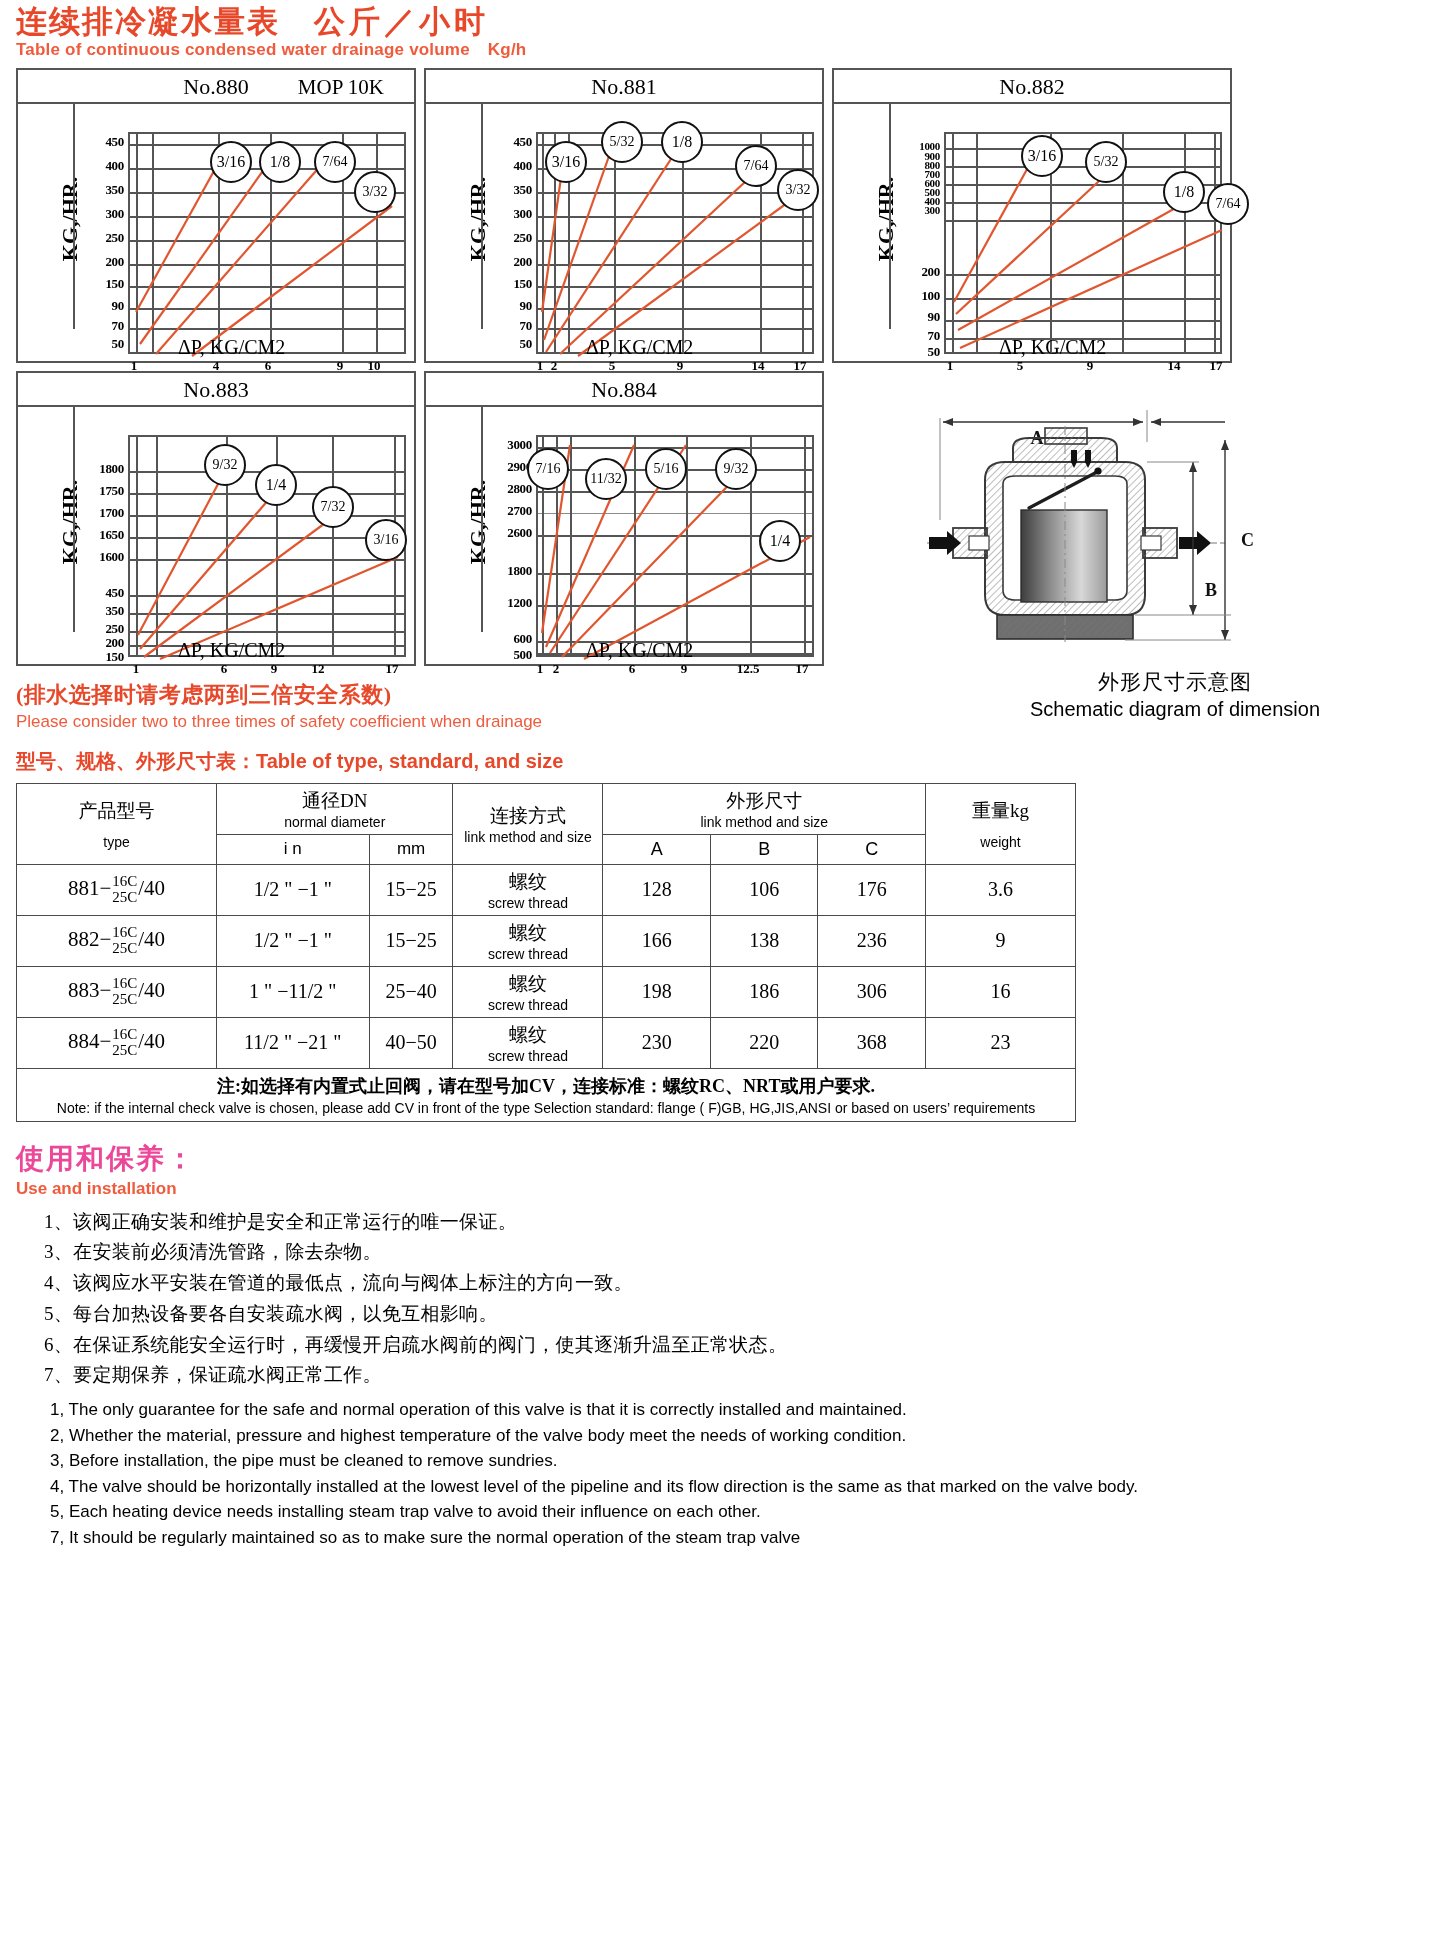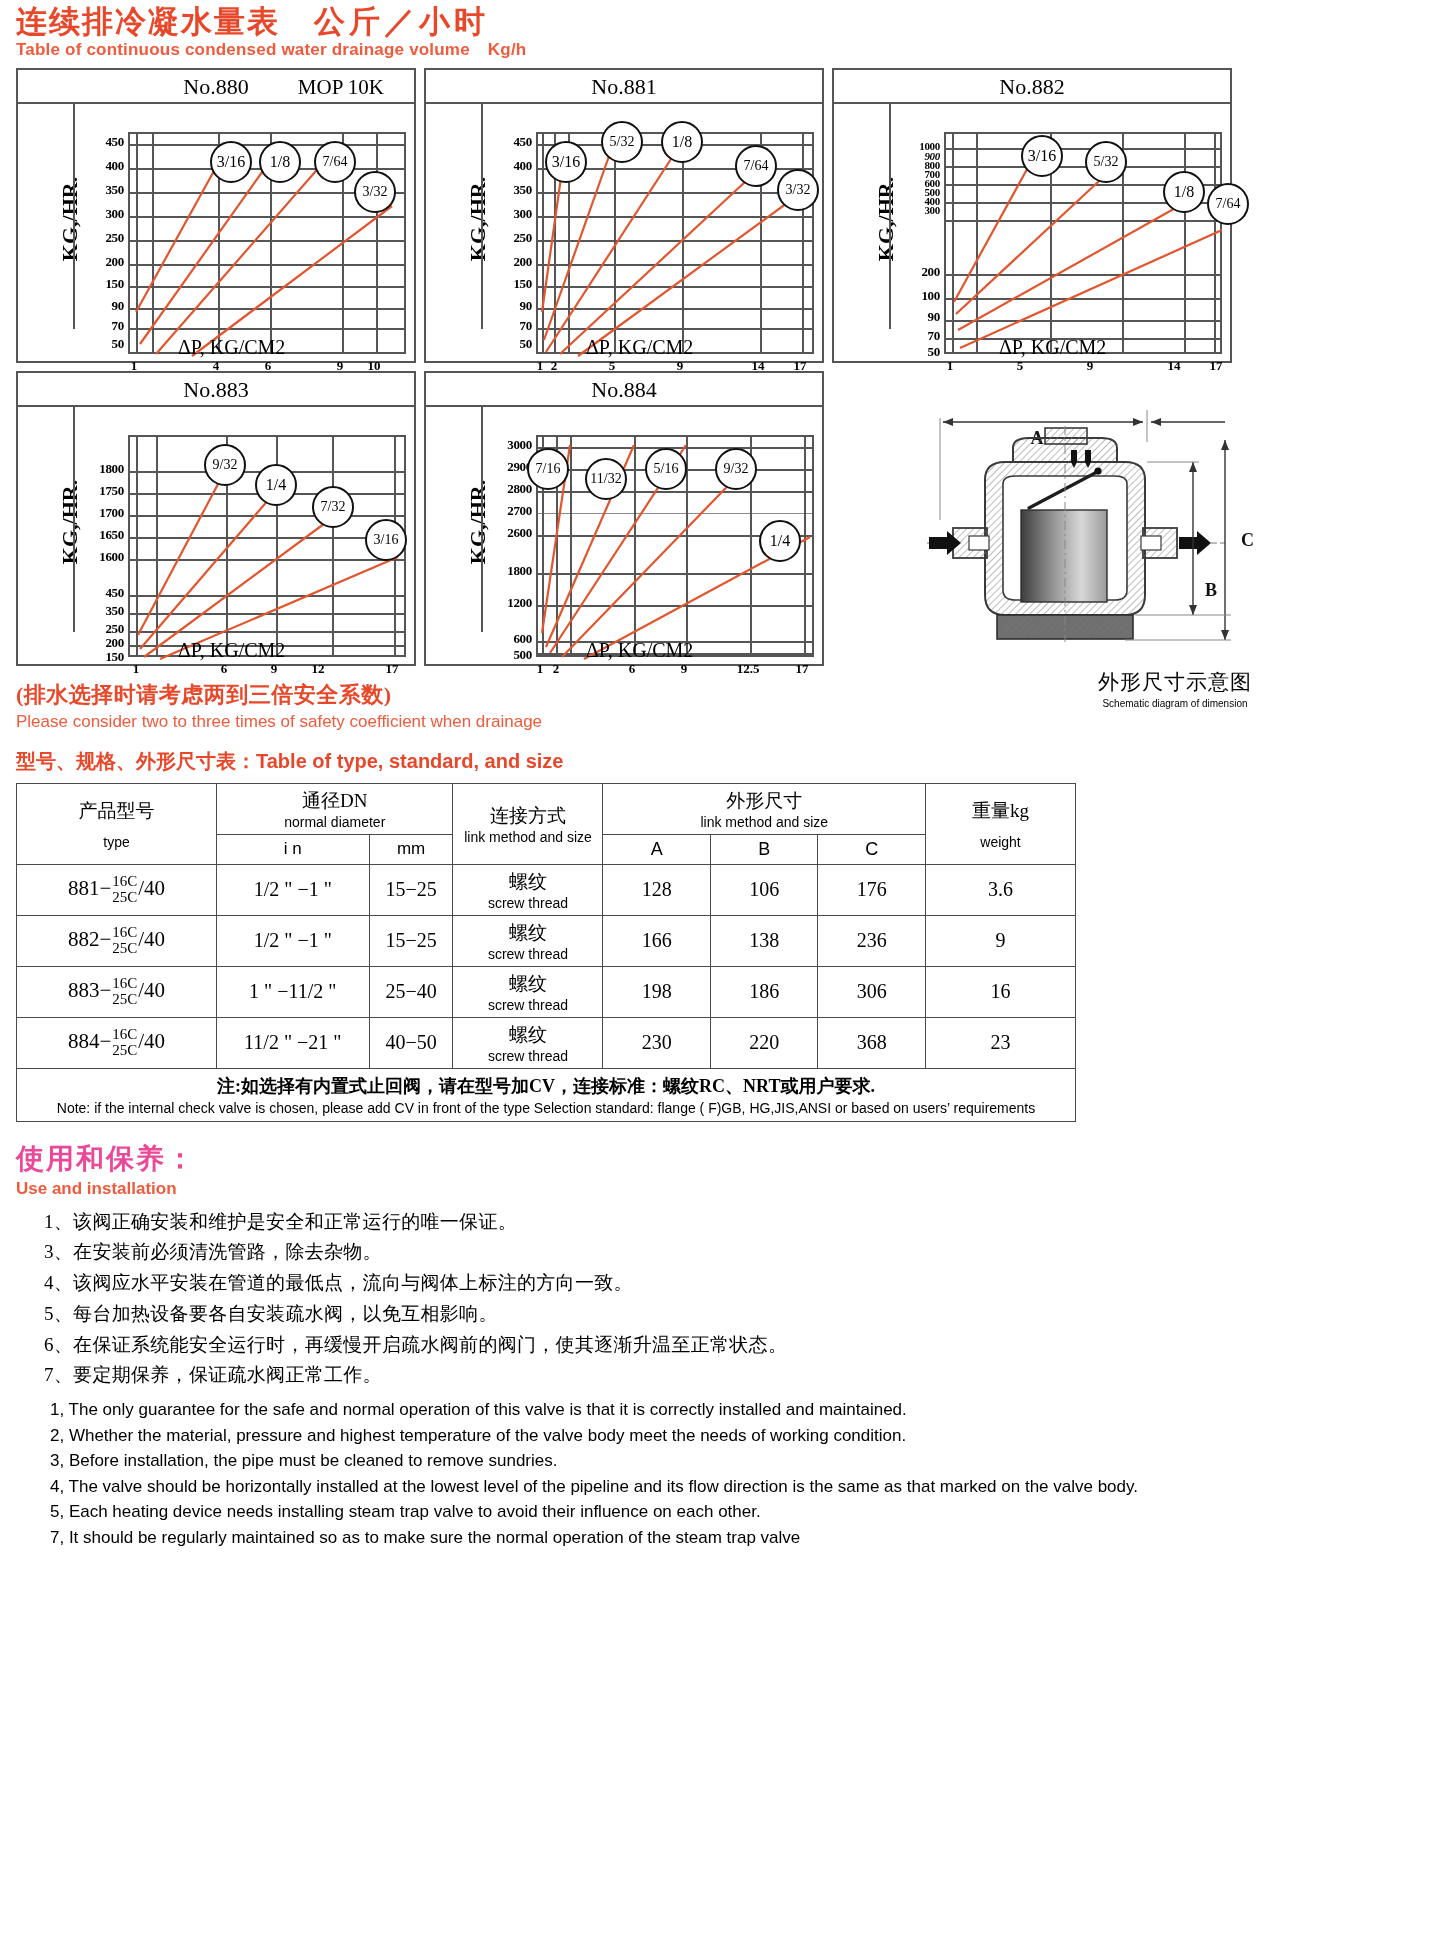--- a/index.html
+++ b/index.html
@@ -121,21 +121,21 @@
   .valve-cap {
     position:absolute;
     left:0; right:0; top:268px;
     text-align:center;
   }
   .valve-cap .cn {
     font-family:"Liberation Serif", serif;
     font-size:21px;
     letter-spacing:1px;
   }
-  .valve-cap .en { font-size:10px; margin-top:2px; }
+  .valve-cap .en { font-size:20px; margin-top:2px; }
 
   
   .note-red { padding-left:6px; margin-top:14px; }
   .note-red .cn {
     font-family:"Liberation Serif", serif;
     font-weight:bold;
     font-size:22px;
     color:#e8482a;
     letter-spacing:.5px;
   }
@@ -339,21 +339,21 @@
 
     <div class="chart-box" style="width:400px;height:295px;">
       <div class="chart-title">
         <span>No.882</span>
       </div>
       <div class="chart-body" style="height:259px;">
         <div class="ylabel" style="left:10px;top:115px;">KG,/HR.</div>
         <div class="yaxis-div" style="left:55px;top:0;height:225px;"></div>
 
         <div class="ytick" style="left:66px;top:42px;width:40px;font-size:11px;">1000</div>
-        <div class="ytick" style="left:66px;top:52px;width:40px;font-size:11px;font-style:italic;">900</div>
+        <div class="ytick" style="left:66px;top:52px;width:40px;font-size:11px;">900</div>
         <div class="ytick" style="left:66px;top:61px;width:40px;font-size:11px;">800</div>
         <div class="ytick" style="left:66px;top:70px;width:40px;font-size:11px;">700</div>
         <div class="ytick" style="left:66px;top:79px;width:40px;font-size:11px;">600</div>
         <div class="ytick" style="left:66px;top:88px;width:40px;font-size:11px;">500</div>
         <div class="ytick" style="left:66px;top:97px;width:40px;font-size:11px;">400</div>
         <div class="ytick" style="left:66px;top:106px;width:40px;font-size:11px;">300</div>
         <div class="ytick" style="left:66px;top:168px;width:40px;">200</div>
         <div class="ytick" style="left:66px;top:192px;width:40px;">100</div>
         <div class="ytick" style="left:66px;top:213px;width:40px;">90</div>
         <div class="ytick" style="left:66px;top:232px;width:40px;">70</div>

